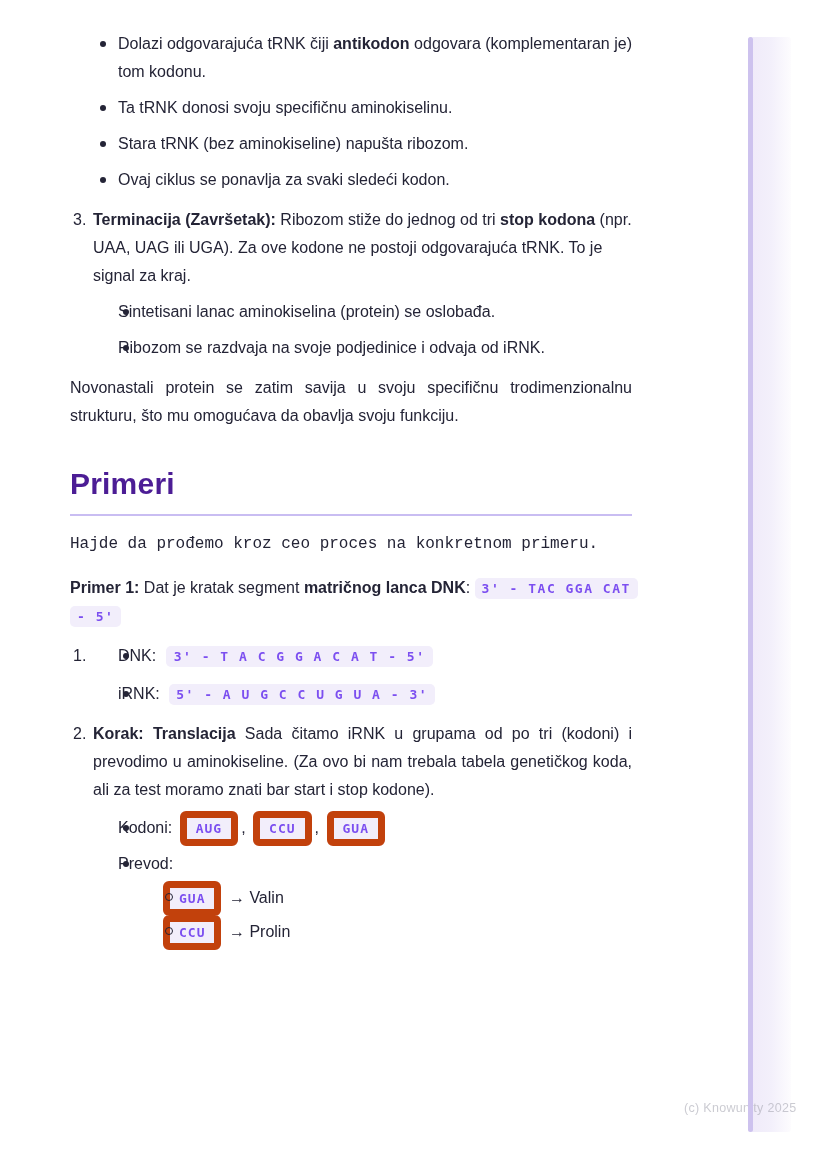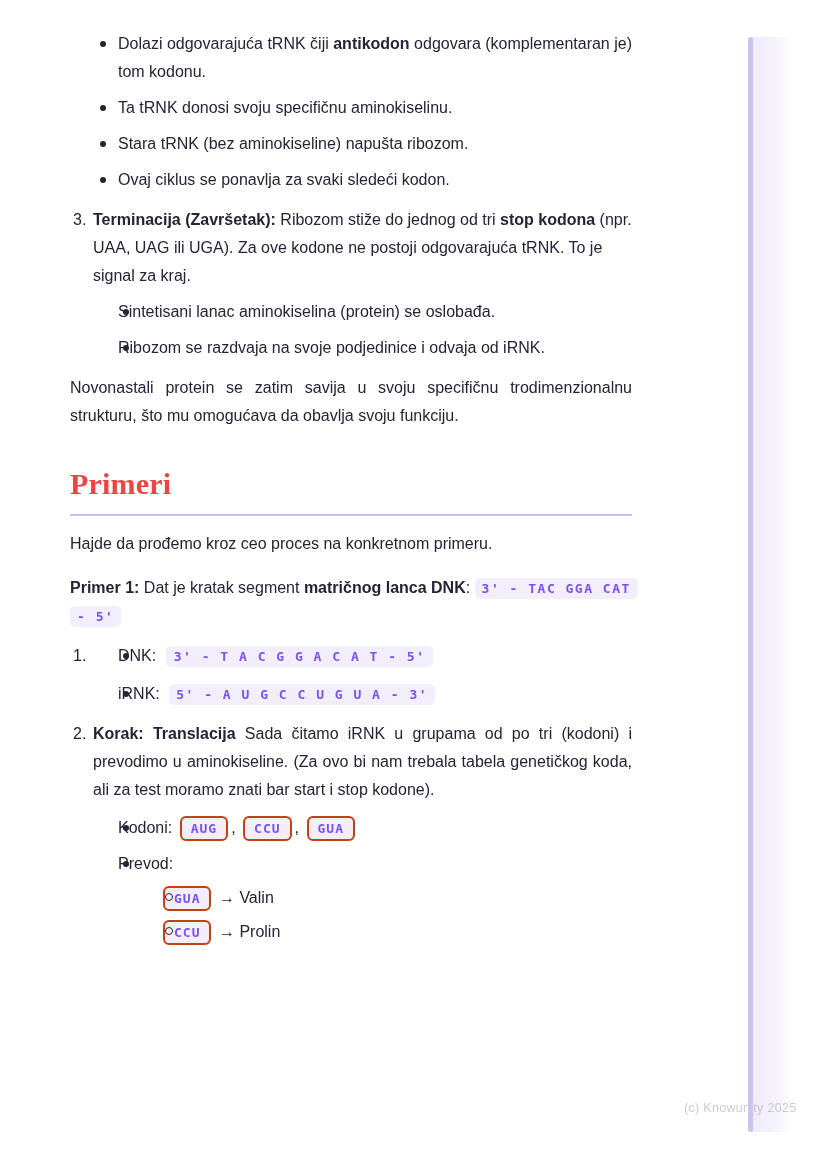--- a/index.html
+++ b/index.html
@@ -15,30 +15,30 @@
   
   .bullet{position:relative;padding-left:48px;margin-bottom:8px;}
   .bullet::before{content:"";position:absolute;left:30px;top:11px;width:6px;height:6px;border-radius:50%;background:#242436;}
   
   .num-item{position:relative;padding-left:23px;}
   .num-marker{position:absolute;left:3px;top:0;}
   
   .sub2{position:relative;padding-left:68px;margin-top:6px;}
   .sub2::before{content:"";position:absolute;left:47px;top:9px;width:6px;height:6px;border:1.5px solid #242436;border-radius:50%;background:transparent;box-sizing:content-box;}
   
-  h1.page-heading{font-size:30px;line-height:36px;font-weight:800;color:#ef4444;margin:36px 0 0 0;letter-spacing:.2px;font-family:Liberation Serif, serif;}
+  h1.page-heading{font-size:30px;line-height:36px;font-weight:800;color:#4c1d95;margin:36px 0 0 0;letter-spacing:.2px;}
   .divider{height:2px;background:#c9bdf2;border:none;margin:12px 0 0 0;}
   
   .codechip{
     font-family:"DejaVu Sans Mono","Liberation Mono",monospace;
     font-weight:700;font-size:13px;color:#7c4ff0;background:#f2eefb;
     padding:3px 7px;border-radius:5px;letter-spacing:1.5px;line-height:18px;
     box-decoration-break:clone;-webkit-box-decoration-break:clone;
   }
-  .chip{border:2px solid #c2410c;border-radius:6px;padding:3px 9px;letter-spacing:1px;margin:0 3px;white-space:nowrap;}
+  .chip{border:7px solid #c2410c;border-radius:6px;padding:3px 9px;letter-spacing:1px;margin:0 3px;white-space:nowrap;}
   .chip:first-of-type{margin-left:5px;}
   
   #step3{margin-top:12px;}
   .step3-bullets .bullet{margin-top:8px;margin-bottom:0;}
   #closing{margin-top:12px;}
   #intro{margin-top:14px;}
   #primer1{margin-top:16px;}
   .step{margin-top:12px;}
   .subrow{margin-top:10px;margin-bottom:0;}
   .subrow.first{margin-top:12px;}
@@ -83,21 +83,21 @@
         <span>Ribozom se razdvaja na svoje podjedinice i odvaja od iRNK.</span>
       </div>
     </div>
   </div>
 
   <p class="jy" id="closing" style="margin:12px 0 0 0;">Novonastali protein se zatim savija u svoju specifičnu trodimenzionalnu strukturu, što mu omogućava da obavlja svoju funkciju.</p>
 
   <h1 class="page-heading">Primeri</h1>
   <div class="divider"></div>
 
-  <p id="intro" style="margin:14px 0 0 0;">Hajde da prođemo kroz ceo proces na konkretnom primeru.</p>
+  <p id="intro" style="margin:14px 0 0 0;font-family:Liberation Mono, monospace;">Hajde da prođemo kroz ceo proces na konkretnom primeru.</p>
 
   <p class="jy" id="primer1" style="margin:16px 0 0 0;">
     <span class="b">Primer 1:</span><span> Dat je kratak segment </span><span class="b">matričnog lanca DNK</span><span>: </span><span class="codechip">3' - TAC GGA CAT - 5'</span>
   </p>
 
   <div class="num-item step">
     <span class="num-marker">1.</span>
     <div class="bullet subrow first" style="padding-left:25px;">
       <span>DNK:</span>
       <span class="codechip" style="margin-left:5px;padding-left:8px;">3' - T A C G G A C A T - 5'</span>

